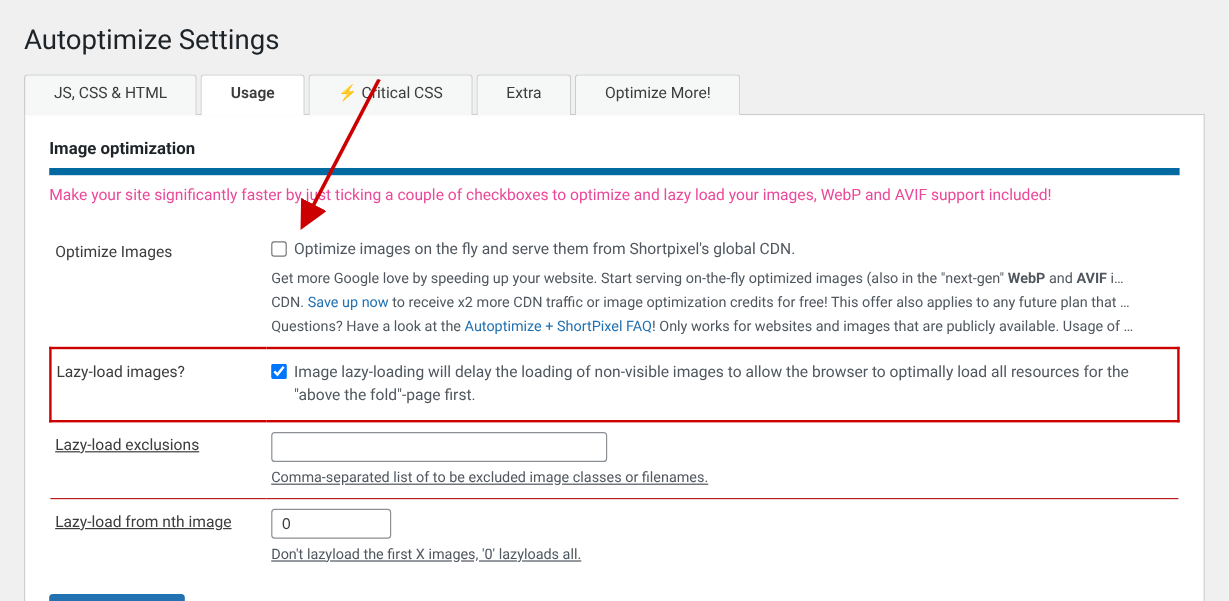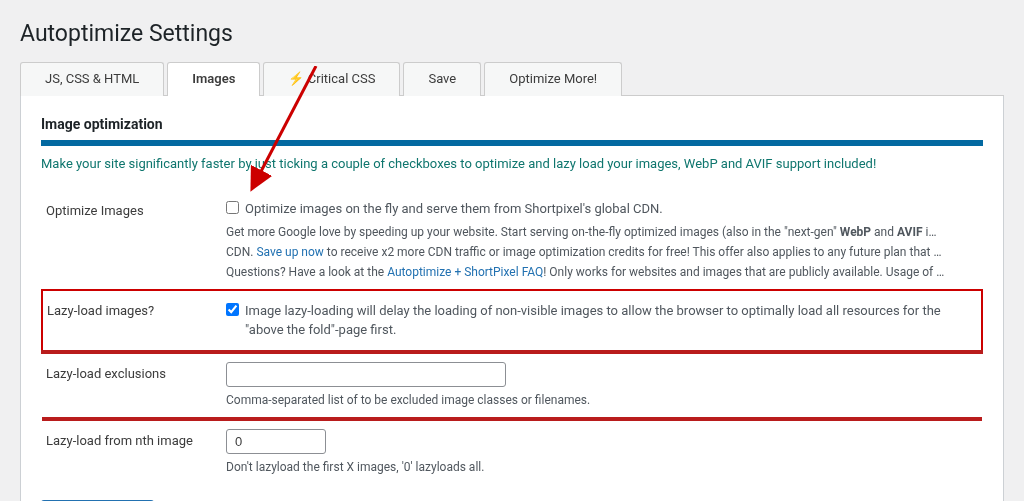--- a/index.html
+++ b/index.html
@@ -54,21 +54,21 @@
     .section-title {
       font-size: 14px;
       font-weight: 700;
       color: #1d2327;
       margin-bottom: 8px;
       border-bottom: 6px solid #0369a1;
       padding-bottom: 8px;
     }
     .section-desc {
       font-size: 13px;
-      color: #0f766e;
+      color: #ec4899;
       margin-bottom: 18px;
       line-height: 1.5;
     }
     .settings-table {
       width: 100%;
       border-collapse: collapse;
     }
     .settings-table tr td {
       padding: 8px 4px;
       vertical-align: top;
@@ -130,41 +130,42 @@
       font-size: 13px;
       cursor: pointer;
       margin-top: 16px;
     }
 
     
     .control-cell {
       overflow: hidden;
     }
     .divider-row td {
-      border-top: 4px solid #b91c1c;
+      border-top: 1px solid #b91c1c;
+      text-decoration: underline;
     }
   </style>
 </head>
 <body>
 
 <div class="page-wrapper">
   <h1 class="page-title">Autoptimize Settings</h1>
 
   <div class="tabs">
     <div class="tab">
       <span>JS, CSS &amp; HTML</span>
     </div>
     <div class="tab active">
-      <span>Images</span>
+      <span>Usage</span>
     </div>
     <div class="tab">
       <span>⚡ Critical CSS</span>
     </div>
     <div class="tab">
-      <span>Save</span>
+      <span>Extra</span>
     </div>
     <div class="tab">
       <span>Optimize More!</span>
     </div>
   </div>
 
   <div class="card">
     <div class="section-title">Image optimization</div>
     <div class="section-desc">Make your site significantly faster by just ticking a couple of checkboxes to optimize and lazy load your images, WebP and AVIF support included!</div>
 

